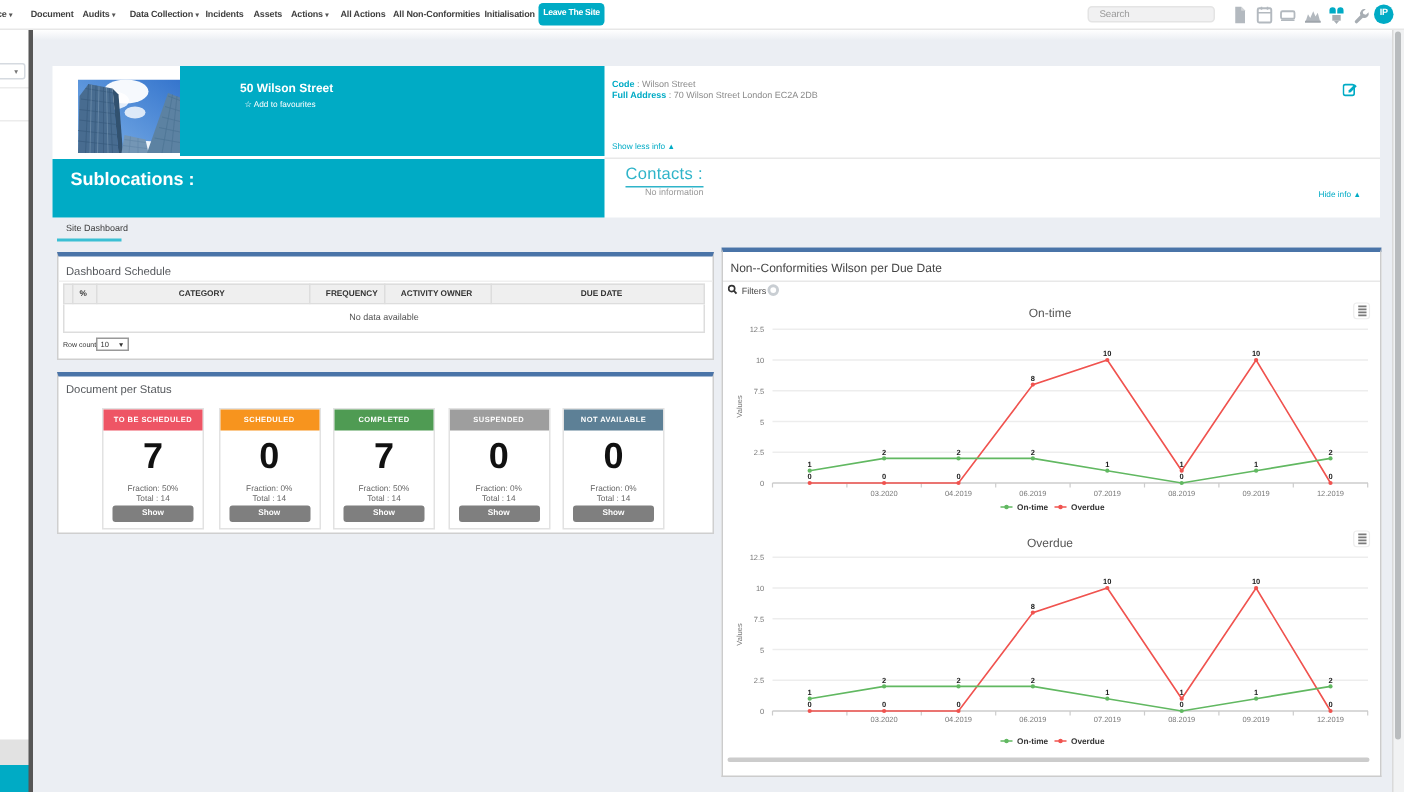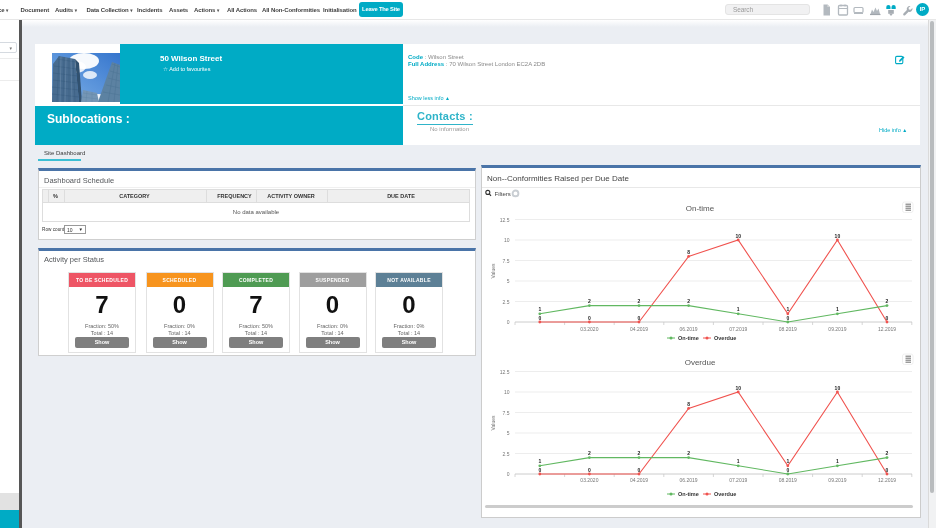--- a/index.html
+++ b/index.html
@@ -129,21 +129,21 @@
 <div class="abs" style="left:408px;top:61px;font-size:6px;color:#8a8a8a;"><b style="color:#00abc5;">Full Address</b> : 70 Wilson Street London EC2A 2DB</div>
 <div class="abs" style="left:408px;top:95px;font-size:5.5px;color:#00abc5;">Show less info <span style="font-size:5px;">▲</span></div>
 <svg class="abs" style="left:895px;top:55px;" width="10" height="10" viewBox="0 0 10 10">
   <rect x="0.6" y="1.4" width="7.2" height="7.2" rx="1.2" fill="none" stroke="#00abc5" stroke-width="1.1"></rect>
   <path d="M3.6 6.4 L7.6 2.4 l1.3 1.3 L4.9 7.7 3.4 8 z" fill="#00abc5" transform="translate(0.6,-1.2)"></path>
 </svg>
 
 <div class="abs" style="left:35px;top:106px;width:368px;height:39px;background:#00abc5;"></div>
 <div class="abs" style="left:47px;top:112px;color:#fff;font-size:12px;font-weight:600;">Sublocations :</div>
 <div class="abs" style="left:403px;top:105px;width:517px;height:1px;background:#e8e8e8;"></div>
-<div class="abs" style="left:417px;top:110px;color:#2fb4c9;font-size:11px;font-weight:bold;letter-spacing:0.2px;border-bottom:1px solid #2fb4c9;padding-bottom:2px;">Contacts :</div>
+<div class="abs" style="left:417px;top:110px;color:#2fb4c9;font-size:11px;font-weight:normal;letter-spacing:0.2px;border-bottom:1px solid #2fb4c9;padding-bottom:2px;">Contacts :</div>
 <div class="abs" style="left:430px;top:126px;color:#999;font-size:6px;">No information</div>
 <div class="abs" style="left:879px;top:127px;color:#00abc5;font-size:5.5px;">Hide info <span style="font-size:5px;">▲</span></div>
 
 <div class="abs" style="left:44px;top:150px;font-size:6px;color:#3a3a3a;">Site Dashboard</div>
 <div class="abs" style="left:38px;top:159px;width:43px;height:2px;background:#3bbfd4;"></div>
 
 <div class="abs" style="left:38px;top:168px;width:438px;height:72px;background:#fff;border:1px solid #cfcfcf;border-top:3px solid #4a74a8;"></div>
 <div class="abs" style="left:44px;top:176px;font-size:7.5px;color:#55585c;">Dashboard Schedule</div>
 <div class="abs" style="left:39px;top:187px;width:436px;height:1px;background:#f0f0f0;"></div>
 <div class="abs" style="left:42px;top:189px;width:428px;height:14px;background:#efefef;border:1px solid #ddd;"></div>
@@ -157,21 +157,21 @@
   <span class="abs" style="left:22px;top:0;width:1px;height:14px;background:#ddd;"></span>
   <span class="abs" style="left:164px;top:0;width:1px;height:14px;background:#ddd;"></span>
   <span class="abs" style="left:214px;top:0;width:1px;height:14px;background:#ddd;"></span>
   <span class="abs" style="left:285px;top:0;width:1px;height:14px;background:#ddd;"></span>
 </div>
 <div class="abs" style="left:42px;top:203px;width:428px;height:19px;background:#fff;border:1px solid #ddd;border-top:none;font-size:6px;color:#555;text-align:center;line-height:19px;">No data available</div>
 <div class="abs" style="left:42px;top:227px;font-size:4.7px;color:#333;">Row count</div>
 <div class="abs" style="left:64px;top:225px;width:22px;height:9px;border:1px solid #999;background:#fff;font-size:5px;color:#333;line-height:8px;padding-left:2px;">10 <span style="float:right;margin-right:2px;font-size:4.5px;">▼</span></div>
 
 <div class="abs" style="left:38px;top:248px;width:438px;height:108px;background:#fff;border:1px solid #cfcfcf;border-top:3px solid #4a74a8;"></div>
-<div class="abs" style="left:44px;top:254.5px;font-size:7.5px;color:#55585c;">Activity per Status</div>
+<div class="abs" style="left:44px;top:254.5px;font-size:7.5px;color:#55585c;">Document per Status</div>
 
 <div id="cards">
     <div class="abs" style="left:68px;top:272px;width:68px;height:81px;background:#fff;border:1px solid #e2e2e2;">
       <div style="height:14px;background:#ee5565;color:#fff;font-size:5px;font-weight:bold;text-align:center;line-height:14px;letter-spacing:0.3px;">TO BE SCHEDULED</div>
       <div style="font-size:24px;font-weight:bold;color:#111;text-align:center;margin-top:4px;">7</div>
       <div style="font-size:5.5px;color:#666;text-align:center;margin-top:4px;">Fraction: 50%</div>
       <div style="font-size:5.5px;color:#666;text-align:center;margin-top:1px;">Total : 14</div>
       <div style="position:absolute;left:6px;right:6px;bottom:4px;height:11px;background:#7f7f7f;border-radius:2px;color:#fff;font-size:5.5px;font-weight:bold;text-align:center;line-height:11px;">Show</div>
     </div>
     <div class="abs" style="left:145.5px;top:272px;width:68px;height:81px;background:#fff;border:1px solid #e2e2e2;">
@@ -198,21 +198,21 @@
     <div class="abs" style="left:375px;top:272px;width:68px;height:81px;background:#fff;border:1px solid #e2e2e2;">
       <div style="height:14px;background:#5d8096;color:#fff;font-size:5px;font-weight:bold;text-align:center;line-height:14px;letter-spacing:0.3px;">NOT AVAILABLE</div>
       <div style="font-size:24px;font-weight:bold;color:#111;text-align:center;margin-top:4px;">0</div>
       <div style="font-size:5.5px;color:#666;text-align:center;margin-top:4px;">Fraction: 0%</div>
       <div style="font-size:5.5px;color:#666;text-align:center;margin-top:1px;">Total : 14</div>
       <div style="position:absolute;left:6px;right:6px;bottom:4px;height:11px;background:#7f7f7f;border-radius:2px;color:#fff;font-size:5.5px;font-weight:bold;text-align:center;line-height:11px;">Show</div>
     </div>
   </div>
 
 <div class="abs" style="left:481px;top:165px;width:440px;height:353px;background:#fff;border:1px solid #ccc;border-top:3px solid #4a74a8;"></div>
-<div class="abs" style="left:487px;top:174px;font-size:8px;color:#444;">Non--Conformities Raised per Due Date</div>
+<div class="abs" style="left:487px;top:174px;font-size:8px;color:#444;">Non--Conformities Wilson per Due Date</div>
 <div class="abs" style="left:482px;top:187px;width:438px;height:1px;background:#e8e8e8;"></div>
 <svg class="abs" style="left:485px;top:189px;" width="40" height="10" viewBox="0 0 40 10">
   <circle cx="2.8" cy="3.4" r="2" fill="none" stroke="#333" stroke-width="1.1"></circle>
   <line x1="4.3" y1="4.9" x2="6" y2="6.8" stroke="#333" stroke-width="1.2"></line>
   <text x="9.5" y="6.8" font-size="6" fill="#444">Filters</text>
   <circle cx="30.5" cy="4.4" r="2.9" fill="none" stroke="#c9ced3" stroke-width="1.9"></circle>
 </svg>
 <svg class="abs" style="left:481px;top:198px;" width="439" height="152" viewBox="0 0 439 152">
     <text x="219" y="13" font-size="8" fill="#555" text-anchor="middle">On-time</text>
     <rect x="421.5" y="4" width="10.5" height="10.5" rx="2" fill="#fff" stroke="#ececec" stroke-width="0.8"></rect>

